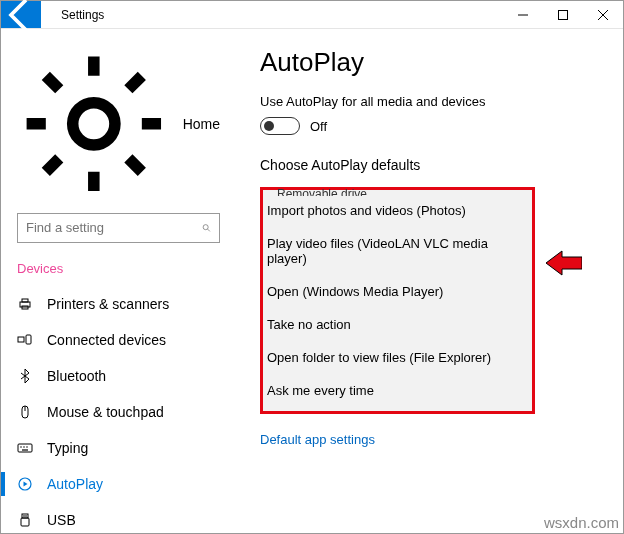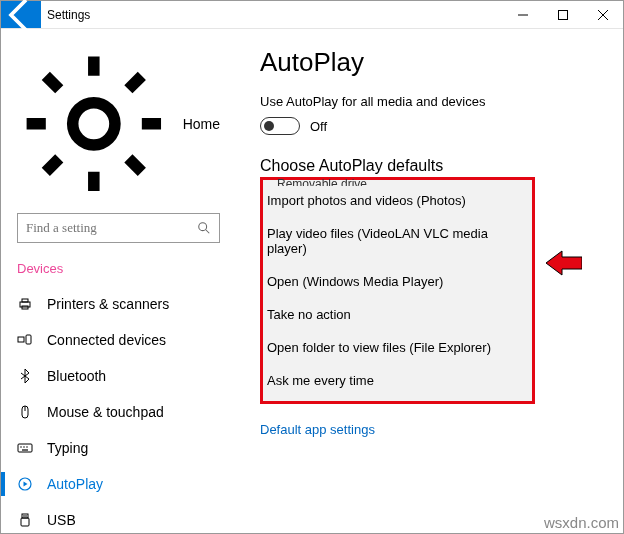--- a/index.html
+++ b/index.html
@@ -1,46 +1,46 @@
 <!DOCTYPE html>
 <html><head>
 <meta charset="utf-8">
 <style>
   * { box-sizing: border-box; margin: 0; padding: 0; }
   body { font-family: "Segoe UI", Tahoma, sans-serif; font-size: 13px; color: #000; background: #fff; }
   .window { width: 624px; height: 534px; border: 1px solid #999; position: relative; display: flex; flex-direction: column; background: #fff; }
   
   .titlebar { height: 28px; display: flex; align-items: stretch; border-bottom: 1px solid #e5e5e5; }
   .back-btn { width: 40px; background: #0078d7; color: #fff; display: flex; align-items: center; justify-content: center; }
-  .title { flex: 0 0 auto; display: flex; align-items: center; padding: 0 6px; font-size: 12px; }
+  .title { flex: 0 0 auto; display: flex; align-items: center; padding: 0 20px; font-size: 12px; }
   .titlebar-spacer { flex: 1; }
   .win-controls { display: flex; }
   .win-btn { width: 40px; display: flex; align-items: center; justify-content: center; font-size: 12px; color: #000; }
   .win-btn svg { width: 10px; height: 10px; }
   
   .body { flex: 1; display: flex; overflow: hidden; }
   .sidebar { width: 235px; padding: 12px 0 0 0; display: flex; flex-direction: column; }
   .home-row { display: flex; align-items: center; padding: 6px 16px 12px 16px; gap: 12px; font-size: 14px; }
-  .search-wrap { padding: 0 16px 14px 16px; font-family: Liberation Serif, serif; }
+  .search-wrap { padding: 0 16px 14px 16px; }
   .search { height: 30px; border: 1px solid #999; display: flex; align-items: center; padding: 0 8px; }
   .search input { border: none; outline: none; flex: 1; font-size: 13px; font-family: inherit; background: transparent; }
   .section-label { padding: 4px 16px 10px 16px; color: #ec4899; font-size: 13px; }
   .nav { display: flex; flex-direction: column; }
   .nav-item { display: flex; align-items: flex-start; gap: 14px; padding: 10px 16px; font-size: 14px; position: relative; }
   .nav-item svg { width: 16px; height: 16px; flex-shrink: 0; }
   .nav-item.active { color: #0078d7; }
   .nav-item.active::before { content: ""; position: absolute; left: 0; top: 6px; bottom: 6px; width: 4px; background: #0078d7; }
   
   .main { flex: 1; padding: 18px 24px; overflow: auto; }
   .page-title { font-size: 26px; font-weight: 400; margin-bottom: 16px; }
   .desc { font-size: 13px; margin-bottom: 8px; }
   .toggle-row { display: flex; align-items: center; gap: 10px; margin-bottom: 22px; }
   .toggle { width: 40px; height: 18px; border: 1px solid #333; border-radius: 10px; position: relative; background: #fff; }
   .toggle::after { content: ""; position: absolute; width: 10px; height: 10px; border-radius: 50%; background: #333; top: 3px; left: 3px; }
-  .section-title { font-size: 16px; font-weight: 400; margin-bottom: 2px; }
+  .section-title { font-size: 14px; font-weight: 400; margin-bottom: 14px; }
   .dropdown-box { border: 3px solid #e30613; width: 275px; background: #f2f2f2; padding: 4px 0; position: relative; }
   .cutoff-label { position: absolute; top: -2px; left: 14px; font-size: 12px; color: #333; line-height: 12px; overflow: hidden; height: 8px; }
   .option { padding: 9px 4px; font-size: 13px; cursor: default; }
   .link { color: #0067c0; margin-top: 18px; font-size: 13px; }
   
   .red-arrow { position: absolute; left: 545px; top: 248px; width: 36px; height: 28px; }
   .footer { position: absolute; right: 4px; bottom: 2px; font-size: 15px; color: #888; }
 </style>
 </head>
 <body>

